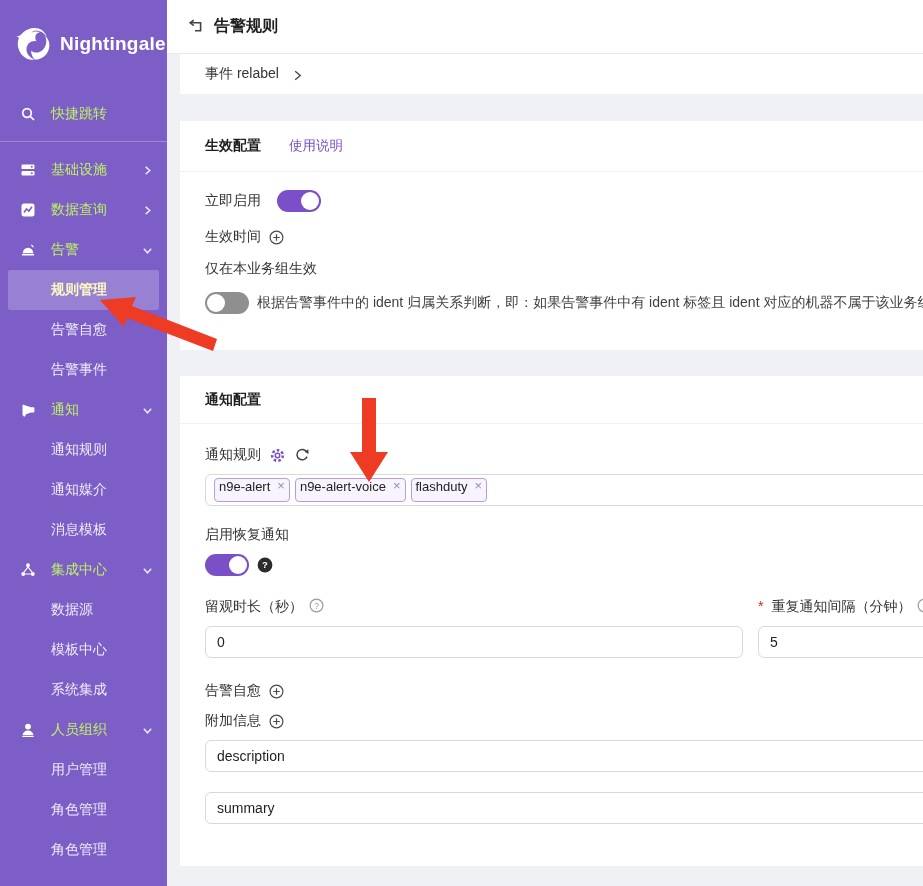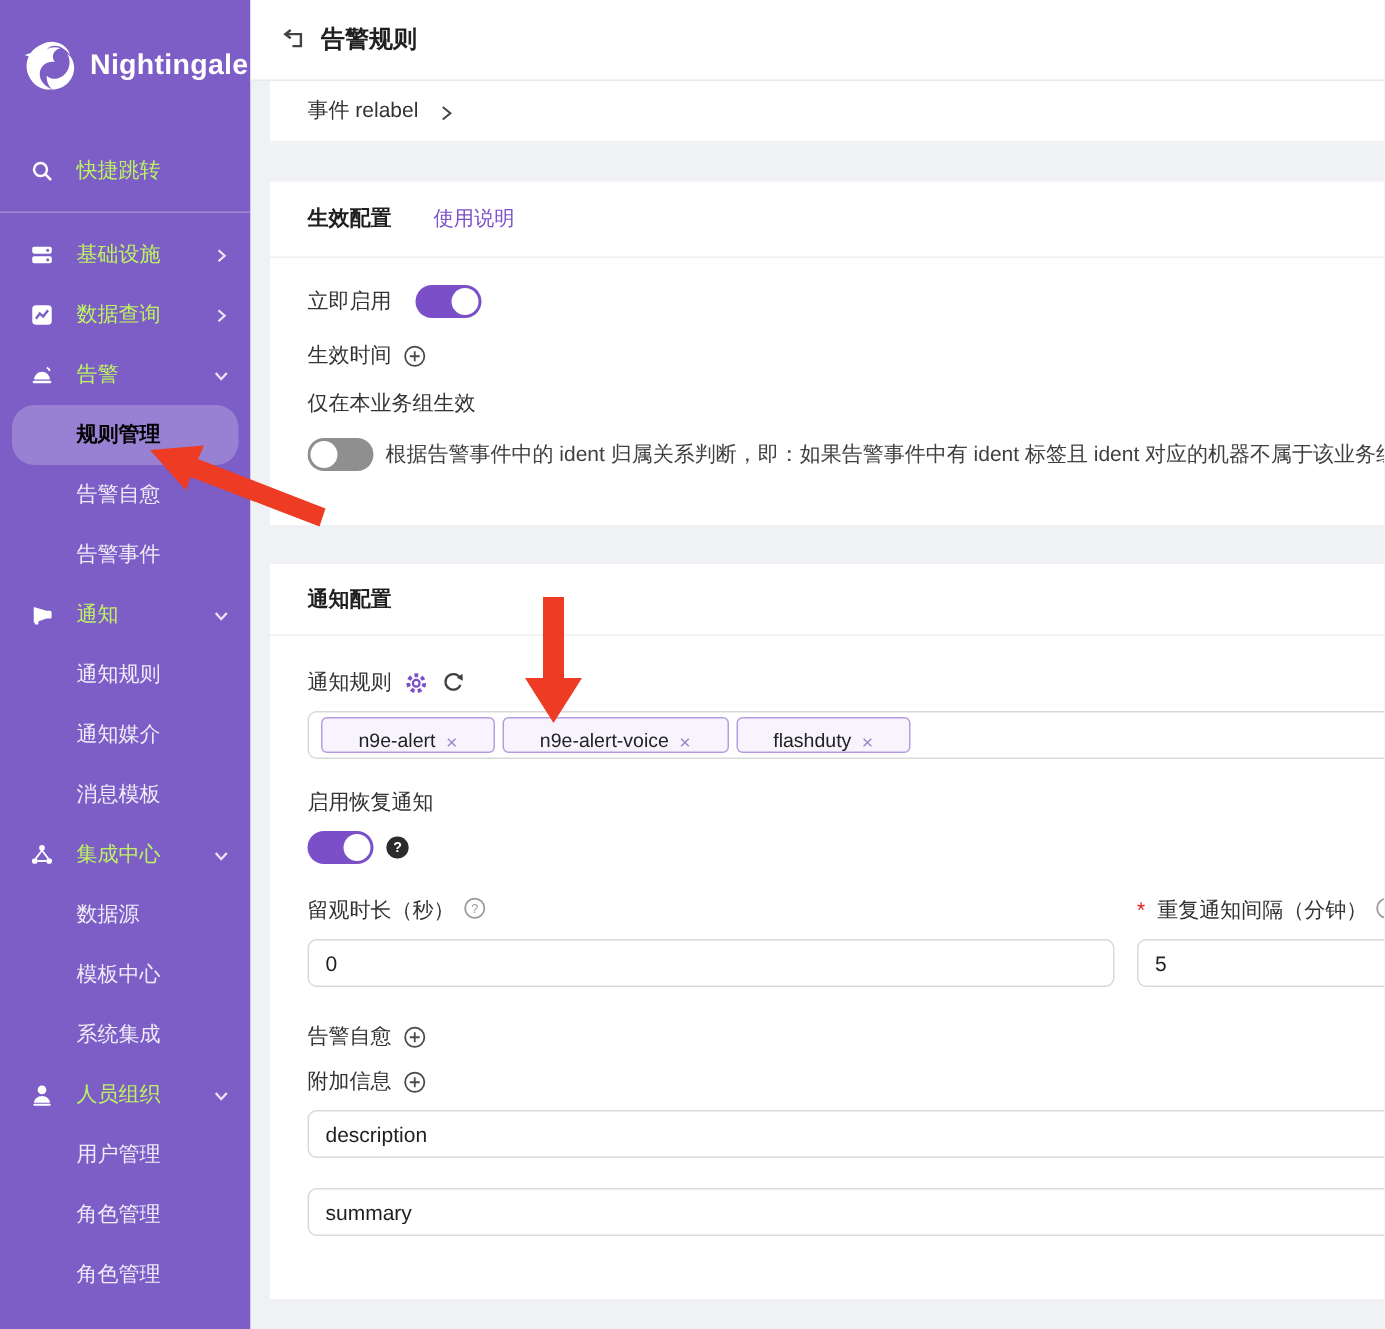--- a/index.html
+++ b/index.html
@@ -10,21 +10,21 @@
 
   
   .sidebar { width:167px; flex-shrink:0; background:#7C5EC6; color:#fff; overflow:hidden; }
   .logo { display:flex; align-items:center; gap:6px; padding:16px 6px 0 10px; height:72px; }
   .logo-text { font-size:19px; font-weight:bold; color:#fff; letter-spacing:.2px; }
   .side-nav { margin-top:22px; }
   .side-item { height:40px; display:flex; align-items:center; padding:0 14px 0 20px; font-size:14px; cursor:pointer; color:#bef264; }
   .side-item .sicon { width:16px; height:16px; display:inline-flex; margin-right:15px; flex-shrink:0; }
   .side-item .chev { margin-left:auto; display:inline-flex; opacity:.95; }
   .side-item.child { padding-left:51px; color:rgba(255,255,255,.88); }
-  .side-item.active { background:rgba(255,255,255,.22); border-radius:15px; margin:0 8px; padding-left:43px; color:#000000; font-weight:bold; }
+  .side-item.active { background:rgba(255,255,255,.22); border-radius:2px; margin:0 8px; padding-left:43px; color:#fef9c3; font-weight:bold; }
   .side-divider { height:1px; background:rgba(255,255,255,.28); margin:7px 0 8px 0; }
 
   
   .main { flex:1; display:flex; flex-direction:column; overflow:hidden; background:#f0f1f4; }
   .topbar { height:54px; flex-shrink:0; background:#fff; border-bottom:1px solid #e7e9ec; display:flex; align-items:center; padding-left:20px; gap:10px; }
   .topbar h1 { font-size:16px; font-weight:bold; color:#1f1f1f; }
   .content { flex:1; overflow:hidden; padding-left:13px; position:relative; }
 
   .panel { background:#fff; width:1100px; }
   .collapse-panel { height:41px; display:flex; align-items:center; padding:0 25px; margin-bottom:18px; border-bottom:1px solid #f0f0f0; }
@@ -47,21 +47,21 @@
   .switch.off { background:#8f8f8f; }
   .switch .knob { width:18px; height:18px; background:#fff; border-radius:50%; position:absolute; top:2px; }
   .switch.on .knob { right:2px; }
   .switch.off .knob { left:2px; }
 
   .note-row { white-space:nowrap; overflow:hidden; }
   .note-text { font-size:14px; color:#404040; }
 
   
   .tagselect { margin-top:10px; border:1px solid #d9d9d9; border-radius:6px; background:#fff; min-height:32px; display:flex; align-items:center; gap:5px; padding:3px 8px; width:100%; }
-  .tag { display:inline-flex; align-items:flex-end; gap:7px; height:24px; padding:0 24px; background:#f8f4fe; border:1px solid #b79cdf; border-radius:4px; font-size:13px; color:#222; cursor:default; }
+  .tag { display:inline-flex; align-items:flex-start; gap:7px; height:24px; padding:0 4px; background:#f8f4fe; border:1px solid #b79cdf; border-radius:4px; font-size:13px; color:#222; cursor:default; }
   .tag .tclose { color:#9b86c9; font-size:13px; cursor:pointer; line-height:1; }
 
   input.ctl { height:32px; border:1px solid #d9d9d9; border-radius:6px; padding:0 11px; font-size:14px; color:#1f1f1f; background:#fff; width:100%; font-family:inherit; outline:none; }
 
   .two-col { display:flex; gap:15px; margin-top:22px; }
   .col-l { width:538px; flex-shrink:0; }
   .col-r { width:497px; flex-shrink:0; }
   .col-label { display:flex; align-items:flex-start; gap:6px; height:20px; margin-bottom:8px; }
   .req { color:#e02020; margin-right:2px; }
 

